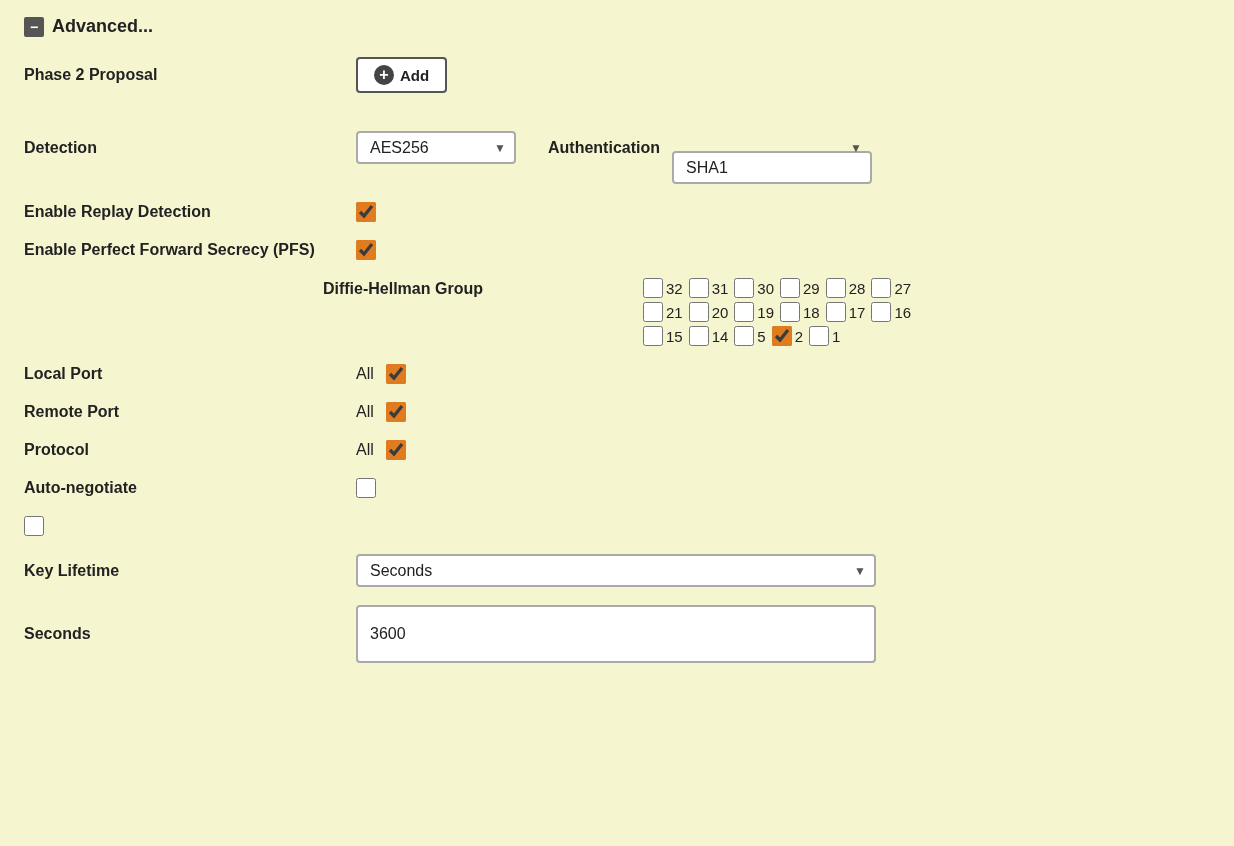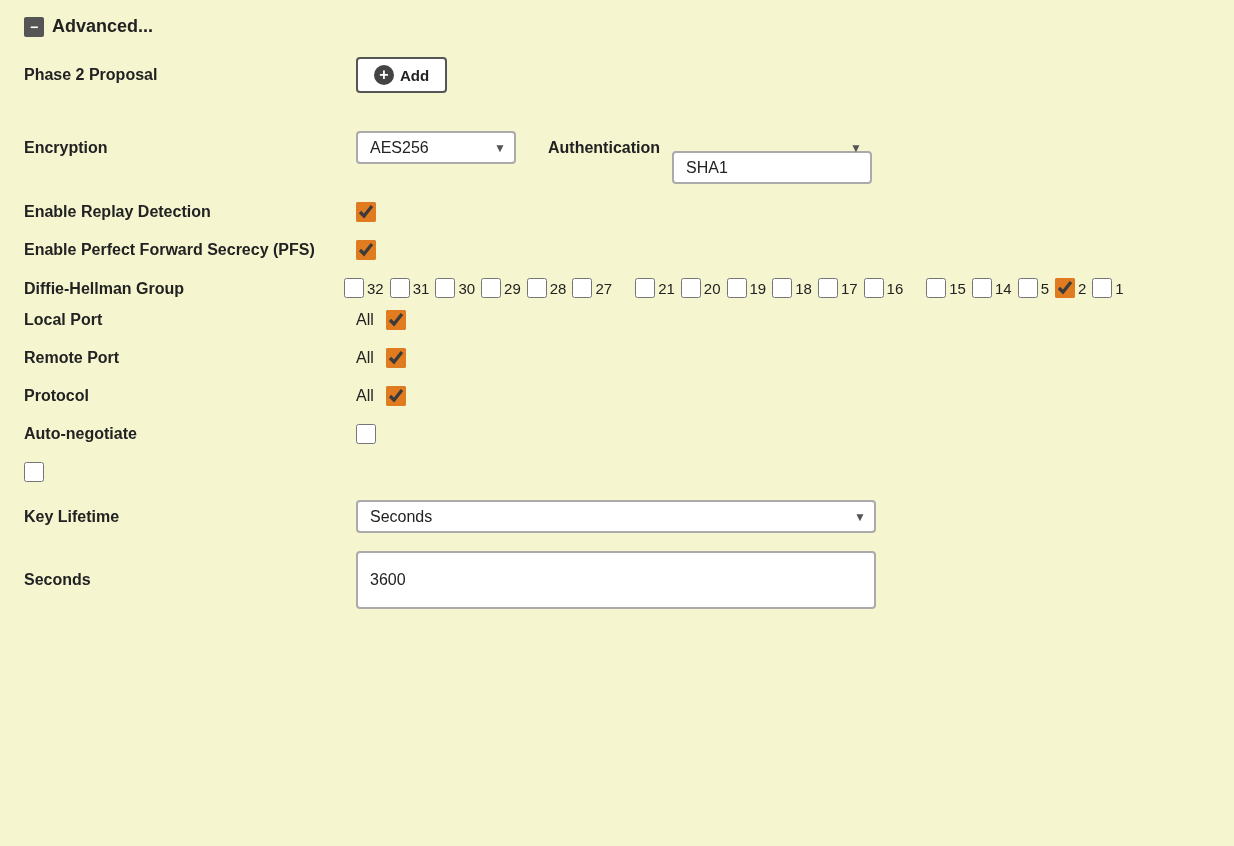--- a/index.html
+++ b/index.html
@@ -150,28 +150,29 @@
     }
 
     .dh-item label {
       font-size: 15px;
       font-weight: 500;
       cursor: pointer;
     }
 
     .dh-group-container {
       display: flex;
-      flex-direction: row;
-      gap: 23px;
+      flex-direction: column;
+      gap: 4px;
     }
 
     .diffie-row {
       display: flex;
       align-items: flex-start;
-      margin-bottom: 12px;
+      margin-bottom: 18px;
+      justify-content: center;
     }
 
     .diffie-label {
       font-size: 16px;
       font-weight: 600;
       color: #222;
       min-width: 320px;
       padding-top: 2px;
     }
 
@@ -195,21 +196,21 @@
 
 <div class="form-row">
   <span class="form-label">Phase 2 Proposal</span>
   <button class="add-button">
     <span class="plus-icon">+</span>
     <span>Add</span>
   </button>
 </div>
 
 <div class="form-row">
-  <span class="form-label">Encryption</span>
+  <span class="form-label">Detection</span>
   <div class="select-wrapper encryption-select">
     <select class="select-field">
       <option>AES256</option>
       <option>AES128</option>
       <option>3DES</option>
       <option>DES</option>
     </select>
     <span class="select-arrow">▼</span>
   </div>
   <div class="auth-group">

